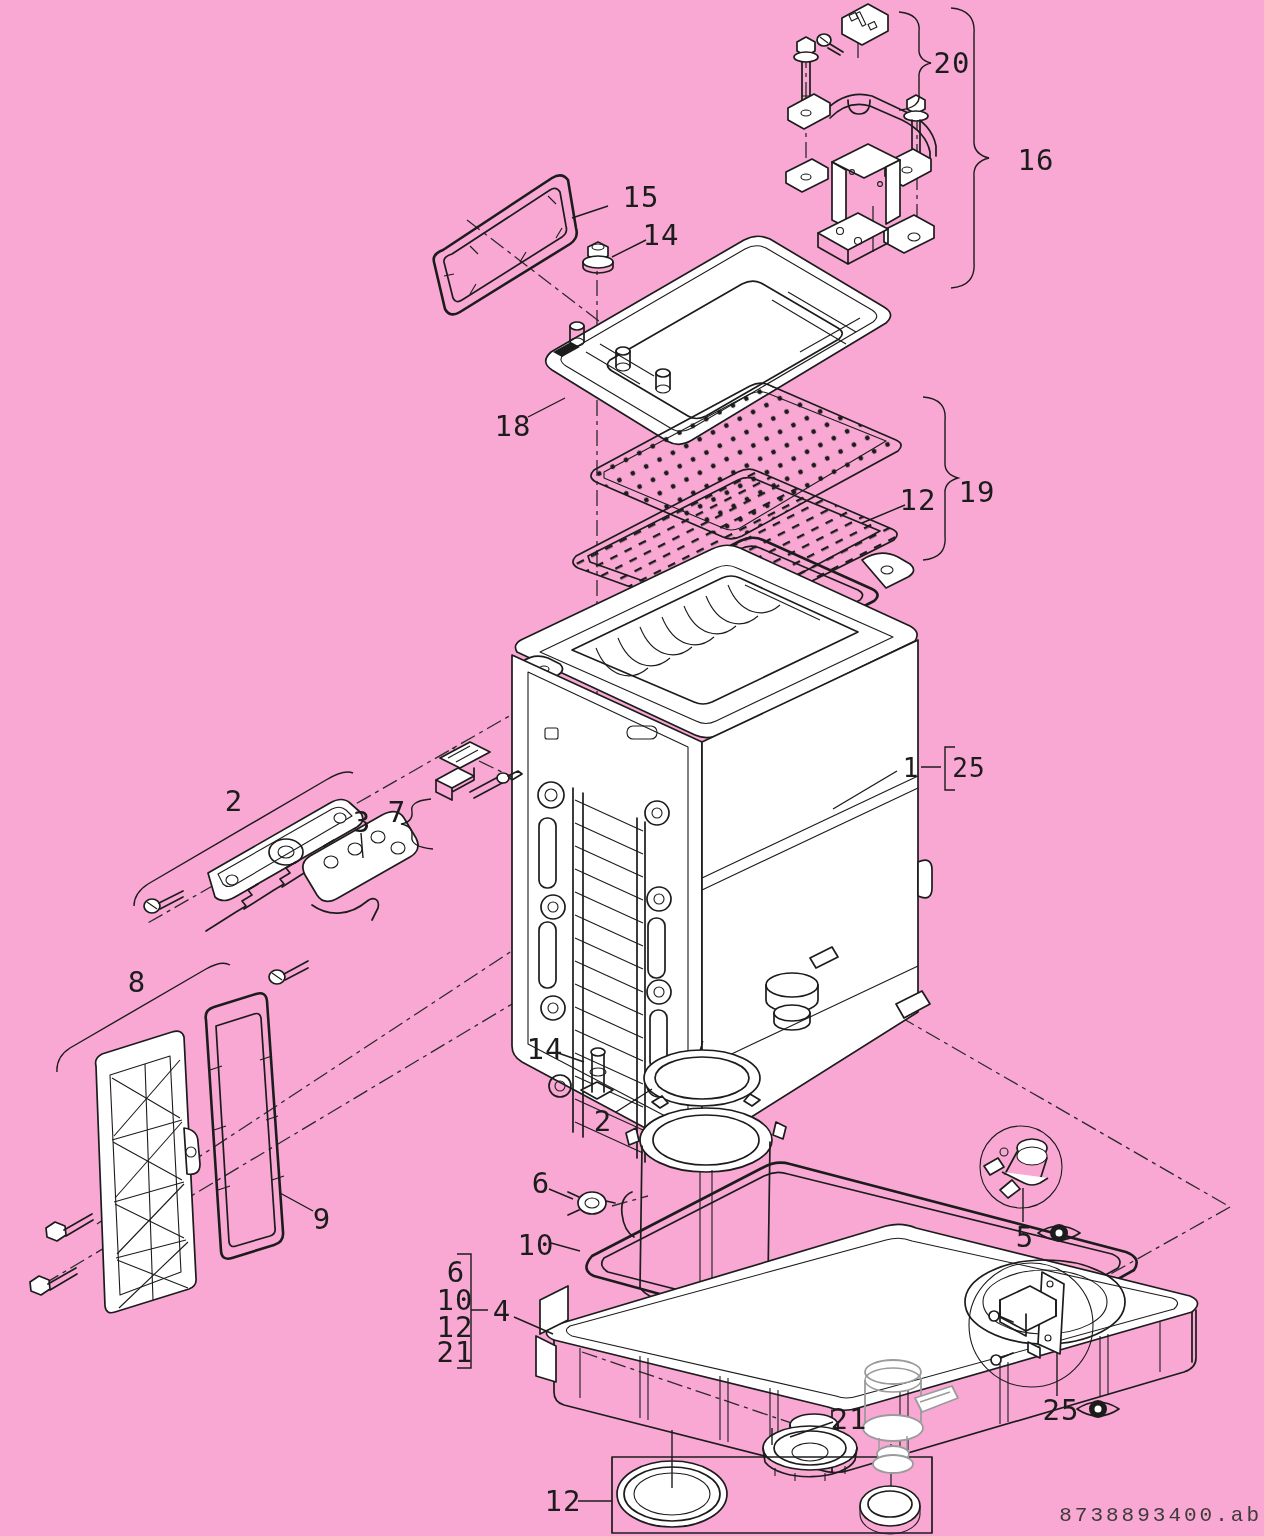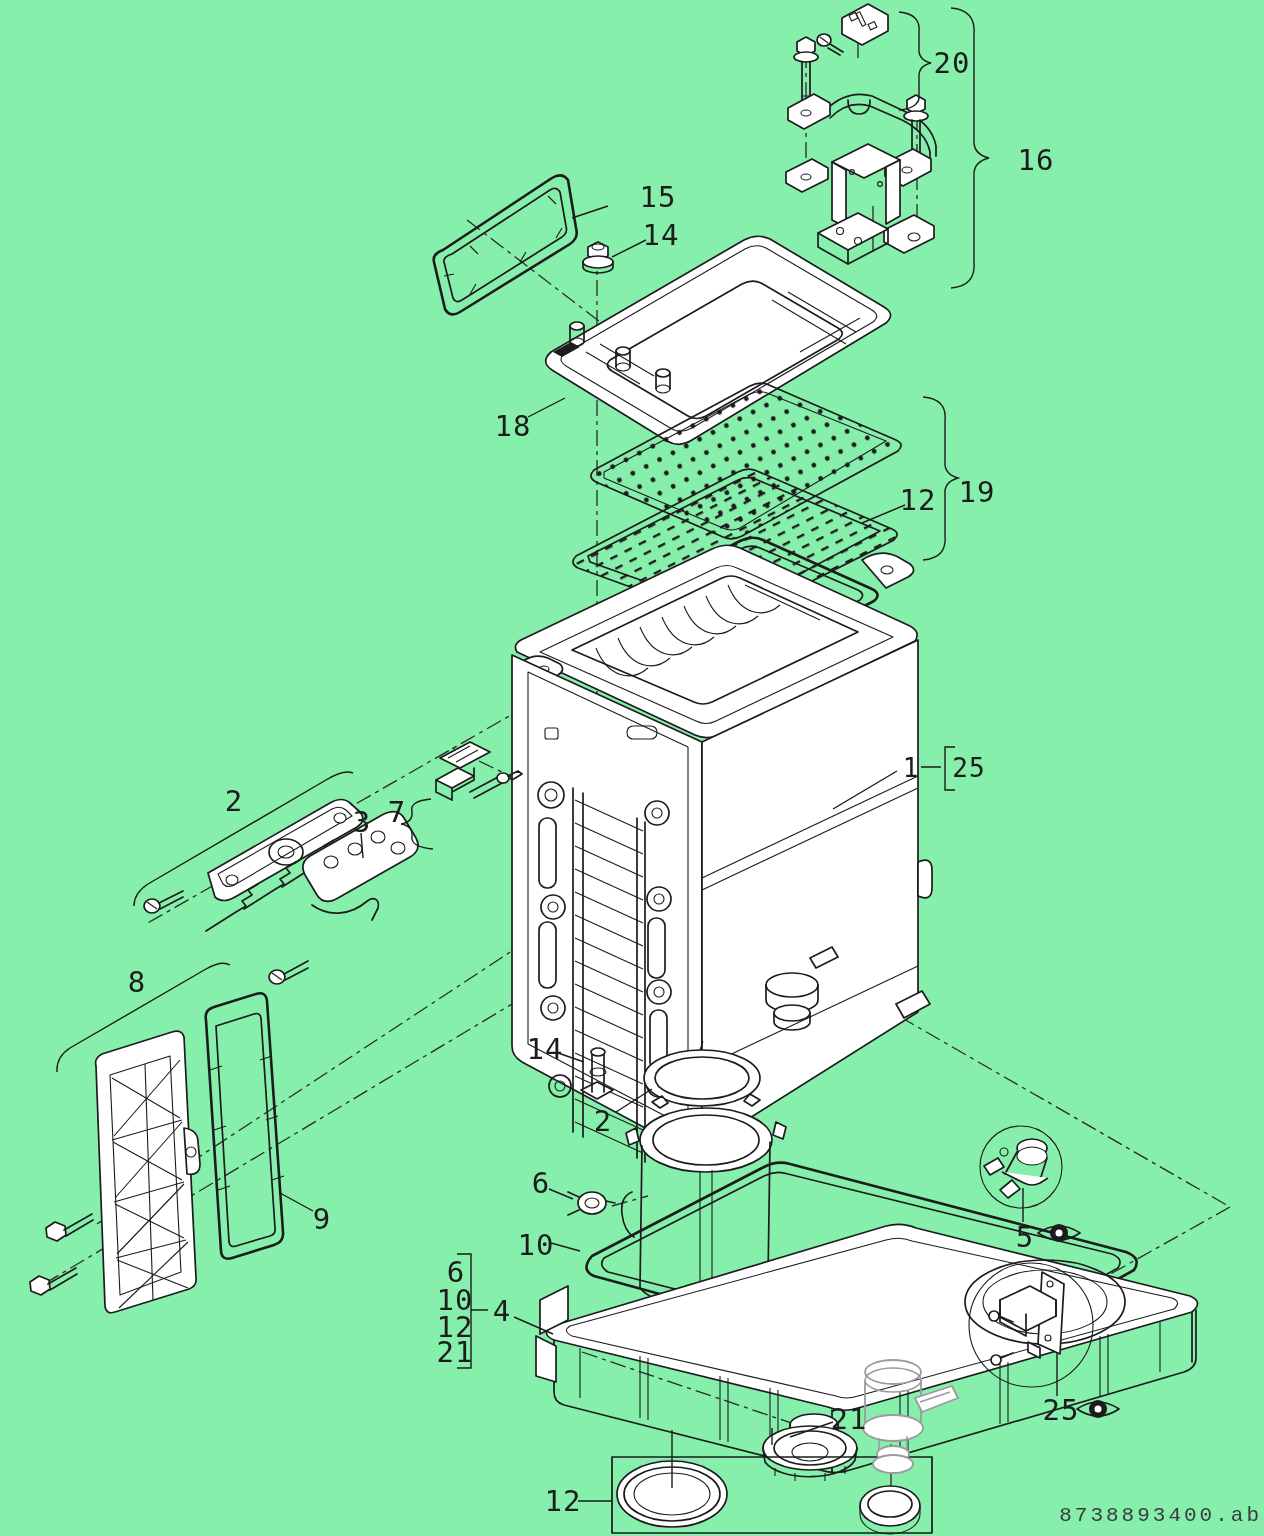--- a/index.html
+++ b/index.html
@@ -1,16 +1,16 @@
 <!DOCTYPE html>
 <html><head>
 <meta charset="utf-8">
 <style>
   html,body{margin:0;padding:0;background:#fff;}
-  #stage{position:relative;width:1264px;height:1536px;background:#86efac;overflow:hidden;
+  #stage{position:relative;width:1264px;height:1536px;background:#f9a8d4;overflow:hidden;
          font-family:"DejaVu Sans Mono", monospace;}
   #art{position:absolute;left:0;top:0;}
   .co{position:absolute;transform:translate(-50%,-50%);font-size:29px;line-height:1;
       letter-spacing:1px;color:#1c1c1c;white-space:nowrap;}
   .co.small{font-size:26px;}
   .pn{position:absolute;right:2px;top:1504px;font-family:"Liberation Mono", monospace;
       font-size:21px;letter-spacing:3px;color:#3c3c3c;}
   svg .ln{fill:none;stroke:#1c1c1c;stroke-width:1.7;stroke-linejoin:round;stroke-linecap:round;}
   svg .lt{fill:none;stroke:#1c1c1c;stroke-width:1.1;stroke-linejoin:round;}
   svg .hv{fill:none;stroke:#1c1c1c;stroke-width:2.6;stroke-linejoin:round;}
@@ -459,21 +459,21 @@
   </g>
   <g transform="translate(1098,1409)">
     <path class="ln" d="M-21,0 Q0,-14 21,0 Q0,14 -21,0 Z"></path>
     <circle class="dk" r="9"></circle>
         <circle cx="0" cy="0" r="3.5" fill="#fff"></circle>
   </g>
 </svg>
 
 <div class="co" style="left:952px;top:63px">20</div>
 <div class="co" style="left:1036px;top:160px">16</div>
-<div class="co" style="left:658px;top:197px">15</div>
+<div class="co" style="left:641px;top:197px">15</div>
 <div class="co" style="left:661px;top:235px">14</div>
 <div class="co" style="left:513px;top:426px">18</div>
 <div class="co" style="left:977px;top:492px">19</div>
 <div class="co" style="left:918px;top:500px">12</div>
 <div class="co small" style="left:911px;top:768px">1</div>
 <div class="co small" style="left:969px;top:768px">25</div>
 <div class="co" style="left:234px;top:801px">2</div>
 <div class="co" style="left:362px;top:822px">3</div>
 <div class="co" style="left:397px;top:812px">7</div>
 <div class="co" style="left:137px;top:982px">8</div>

